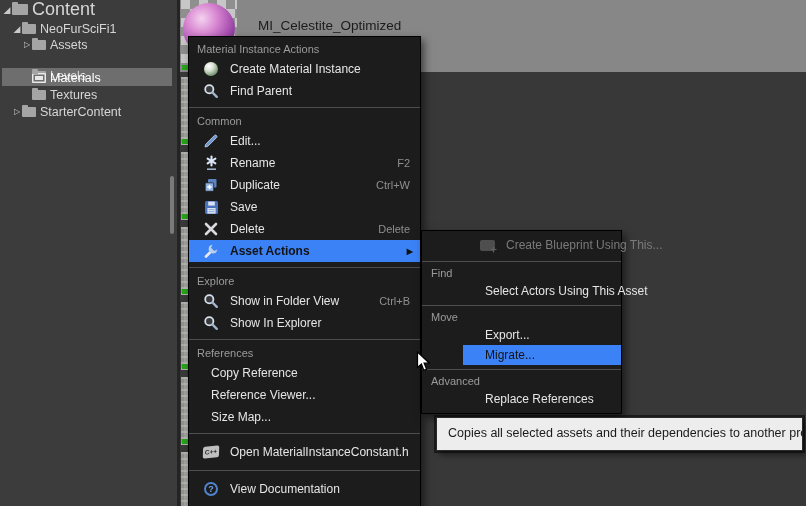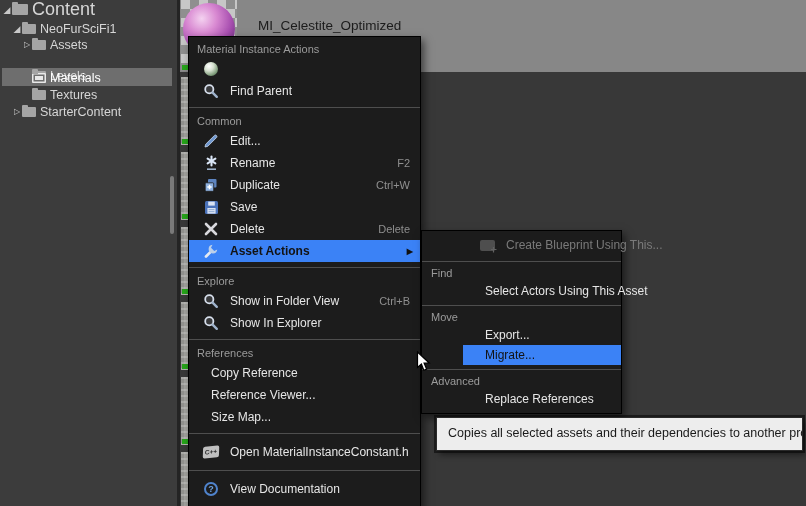--- a/index.html
+++ b/index.html
@@ -136,20 +136,21 @@
       <div class="tile" style="top: 377px; height: 68px;"></div>
       <div class="tile" style="top: 452px; height: 68px;"></div>
     </div>
 
   <div class="menu main-menu" id="mainmenu">
       <div class="mi-header">Material Instance Actions</div>
       <div class="mi-item">
         <span class="icbox">
           <span class="ic i-sphere"></span>
         </span>
+        <span>Create Material Instance</span>
       </div>
       <div class="mi-item">
         <span class="icbox">
           <svg class="ic" width="16" height="16" viewBox="0 0 16 16">
             <circle cx="6.3" cy="6.3" r="4.1" fill="rgba(230,238,250,.15)" stroke="#D7DFEC" stroke-width="1.8"></circle>
             <line x1="9.6" y1="9.6" x2="13.8" y2="13.8" stroke="#9FB3CC" stroke-width="2.4" stroke-linecap="round"></line>
           </svg>
         </span>
         <span>Find Parent</span>
       </div>

